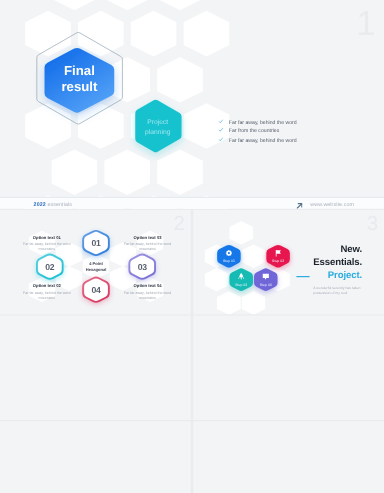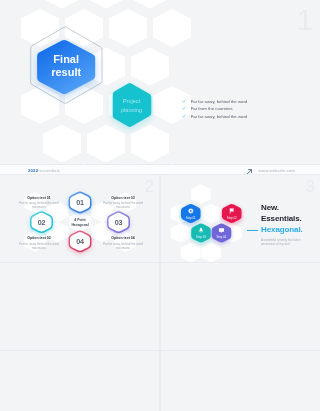--- a/index.html
+++ b/index.html
@@ -23,21 +23,21 @@
 
 .mini .wm{font-size:17px;line-height:12px;color:#e8eaee;right:5px;top:6px;}
 .hexnum{font-family:"Liberation Sans",sans-serif;font-weight:700;text-anchor:middle;font-size:7.2px;letter-spacing:-0.2px;}
 .ctr-lbl{position:absolute;text-align:center;font-size:3.4px;line-height:4.6px;color:#3d4450;font-weight:700;}
 .opt{position:absolute;width:42px;}
 .opt .t{font-size:3.5px;line-height:4.4px;font-weight:700;color:#2d343f;}
 .opt .d{font-size:3px;line-height:4.3px;color:#a2a9b5;margin-top:1.2px;}
 
 
 .s3txt{position:absolute;left:100px;top:26.5px;}
-.s3txt .h1{font-size:8px;line-height:11px;font-weight:700;color:#1d232c;letter-spacing:-0.1px;}
+.s3txt .h1{font-size:8px;line-height:11px;font-weight:700;color:#1d232c;letter-spacing:-0.1px;text-align:right;}
 .s3txt .h1.cy{color:#2aace0;}
 .s3dash{position:absolute;left:86px;top:54.5px;width:11px;height:1.4px;background:#2aace0;}
 .s3body{position:absolute;left:100px;top:63px;width:52px;font-size:2.9px;line-height:4.3px;color:#a9b0bb;}
 .stepico{fill:#fff;}
 .steplbl{font-family:"Liberation Sans",sans-serif;font-size:2.9px;fill:#eaf4ff;text-anchor:middle;}
 
 
 #s1 .wm{right:7px;top:10.2px;font-size:29px;line-height:20px;color:#e9ebee;font-weight:400;}
 .hero-h{position:absolute;left:181.5px;top:39px;width:128px;font-size:8.4px;line-height:15px;
         color:#2b3139;font-weight:400;letter-spacing:0.05px;}
@@ -273,21 +273,21 @@
           <path d="M 58.54 49.09 Q 60.50 48.10 62.46 49.09 L 68.34 52.06 Q 70.30 53.05 70.30 55.25 L 70.30 60.75 Q 70.30 62.95 68.34 63.94 L 62.46 66.91 Q 60.50 67.90 58.54 66.91 L 52.66 63.94 Q 50.70 62.95 50.70 60.75 L 50.70 55.25 Q 50.70 53.05 52.66 52.06 Z" fill="#6f66d8" filter="url(#sf3)"></path>
           <g transform="translate(60.5,55.4)">
             <path class="stepico" fill-rule="evenodd" d="M-2.55 -2.2 L2.55 -2.2 L2.55 1.25 L0.45 1.25 L-0.25 2.65 L-0.9 1.25 L-2.55 1.25 Z"></path>
           </g>
           <text class="steplbl" x="60.5" y="63.2">Step 04</text>
         </g>
     </svg>
     <div class="s3txt">
       <div class="h1">New.</div>
       <div class="h1">Essentials.</div>
-      <div class="h1 cy">Hexagonal.</div>
+      <div class="h1 cy">Project.</div>
     </div>
     <div class="s3dash"></div>
     <div class="s3body">A wonderful serenity has taken possession of my soul</div>
   </div>
   <div class="slide" id="s4"></div>
   <div class="slide" id="s5"></div>
   <div class="slide" id="s6"></div>
   <div class="slide" id="s7"></div>
 </div>
 

